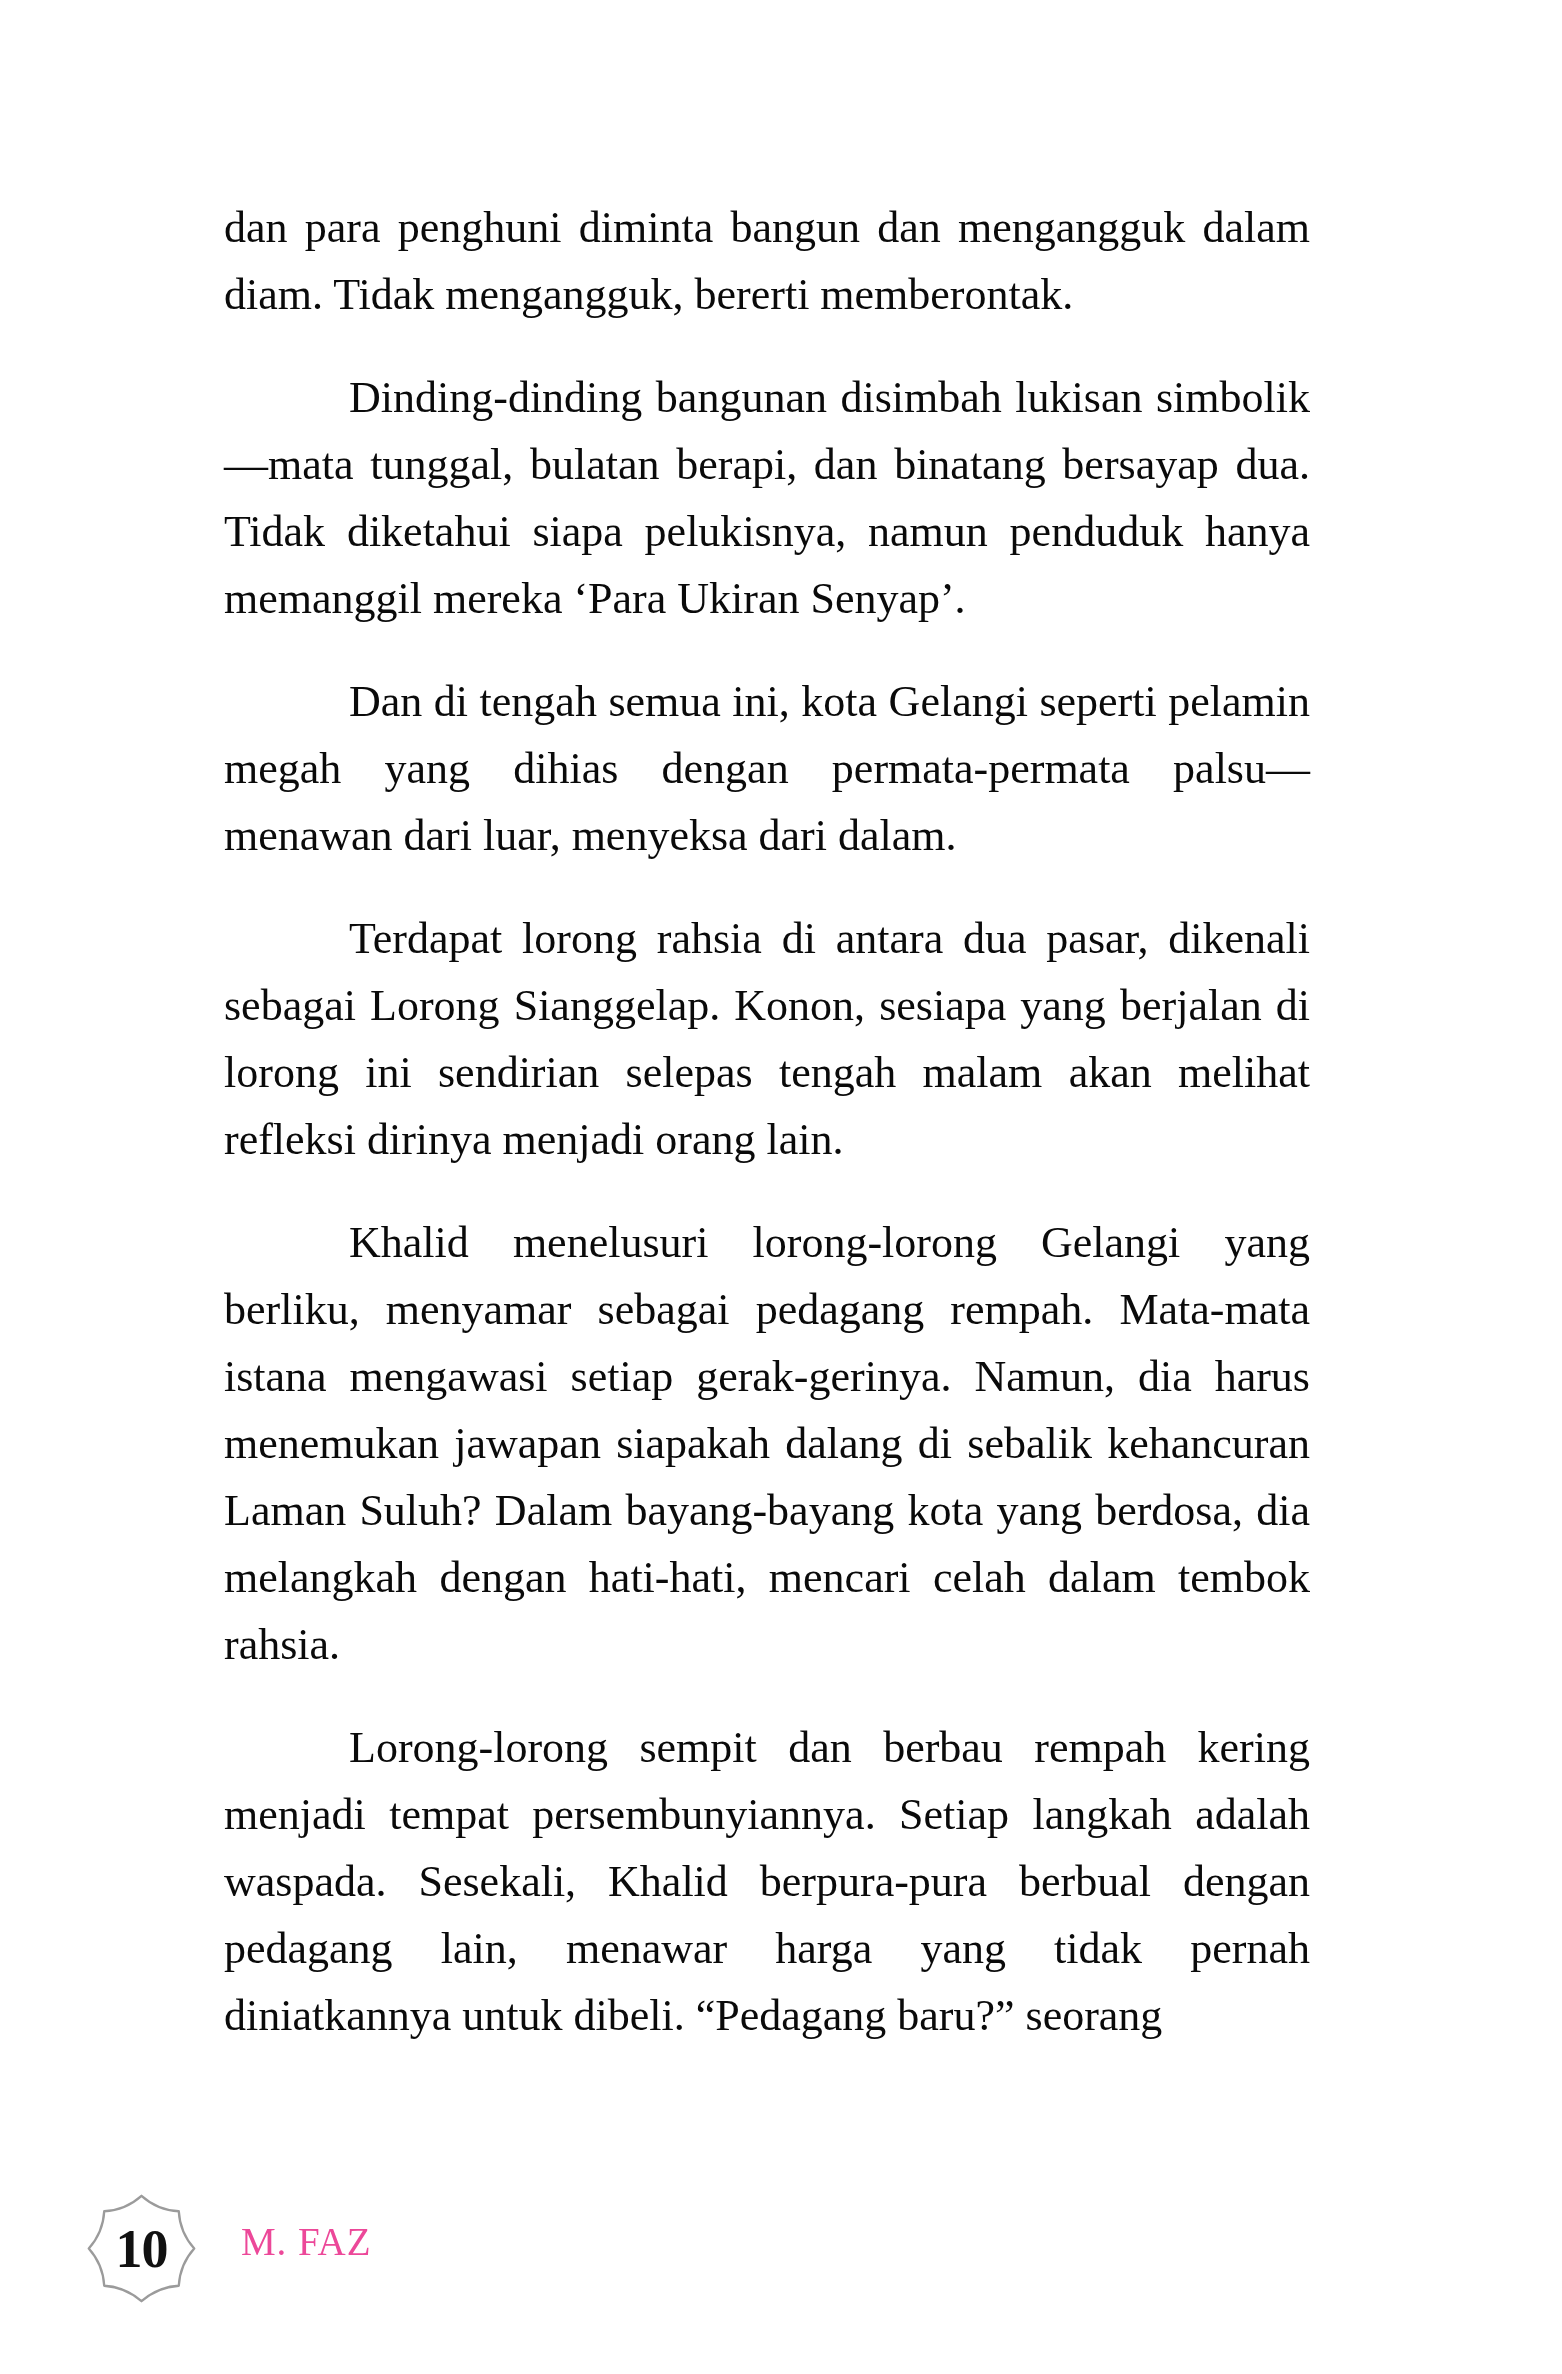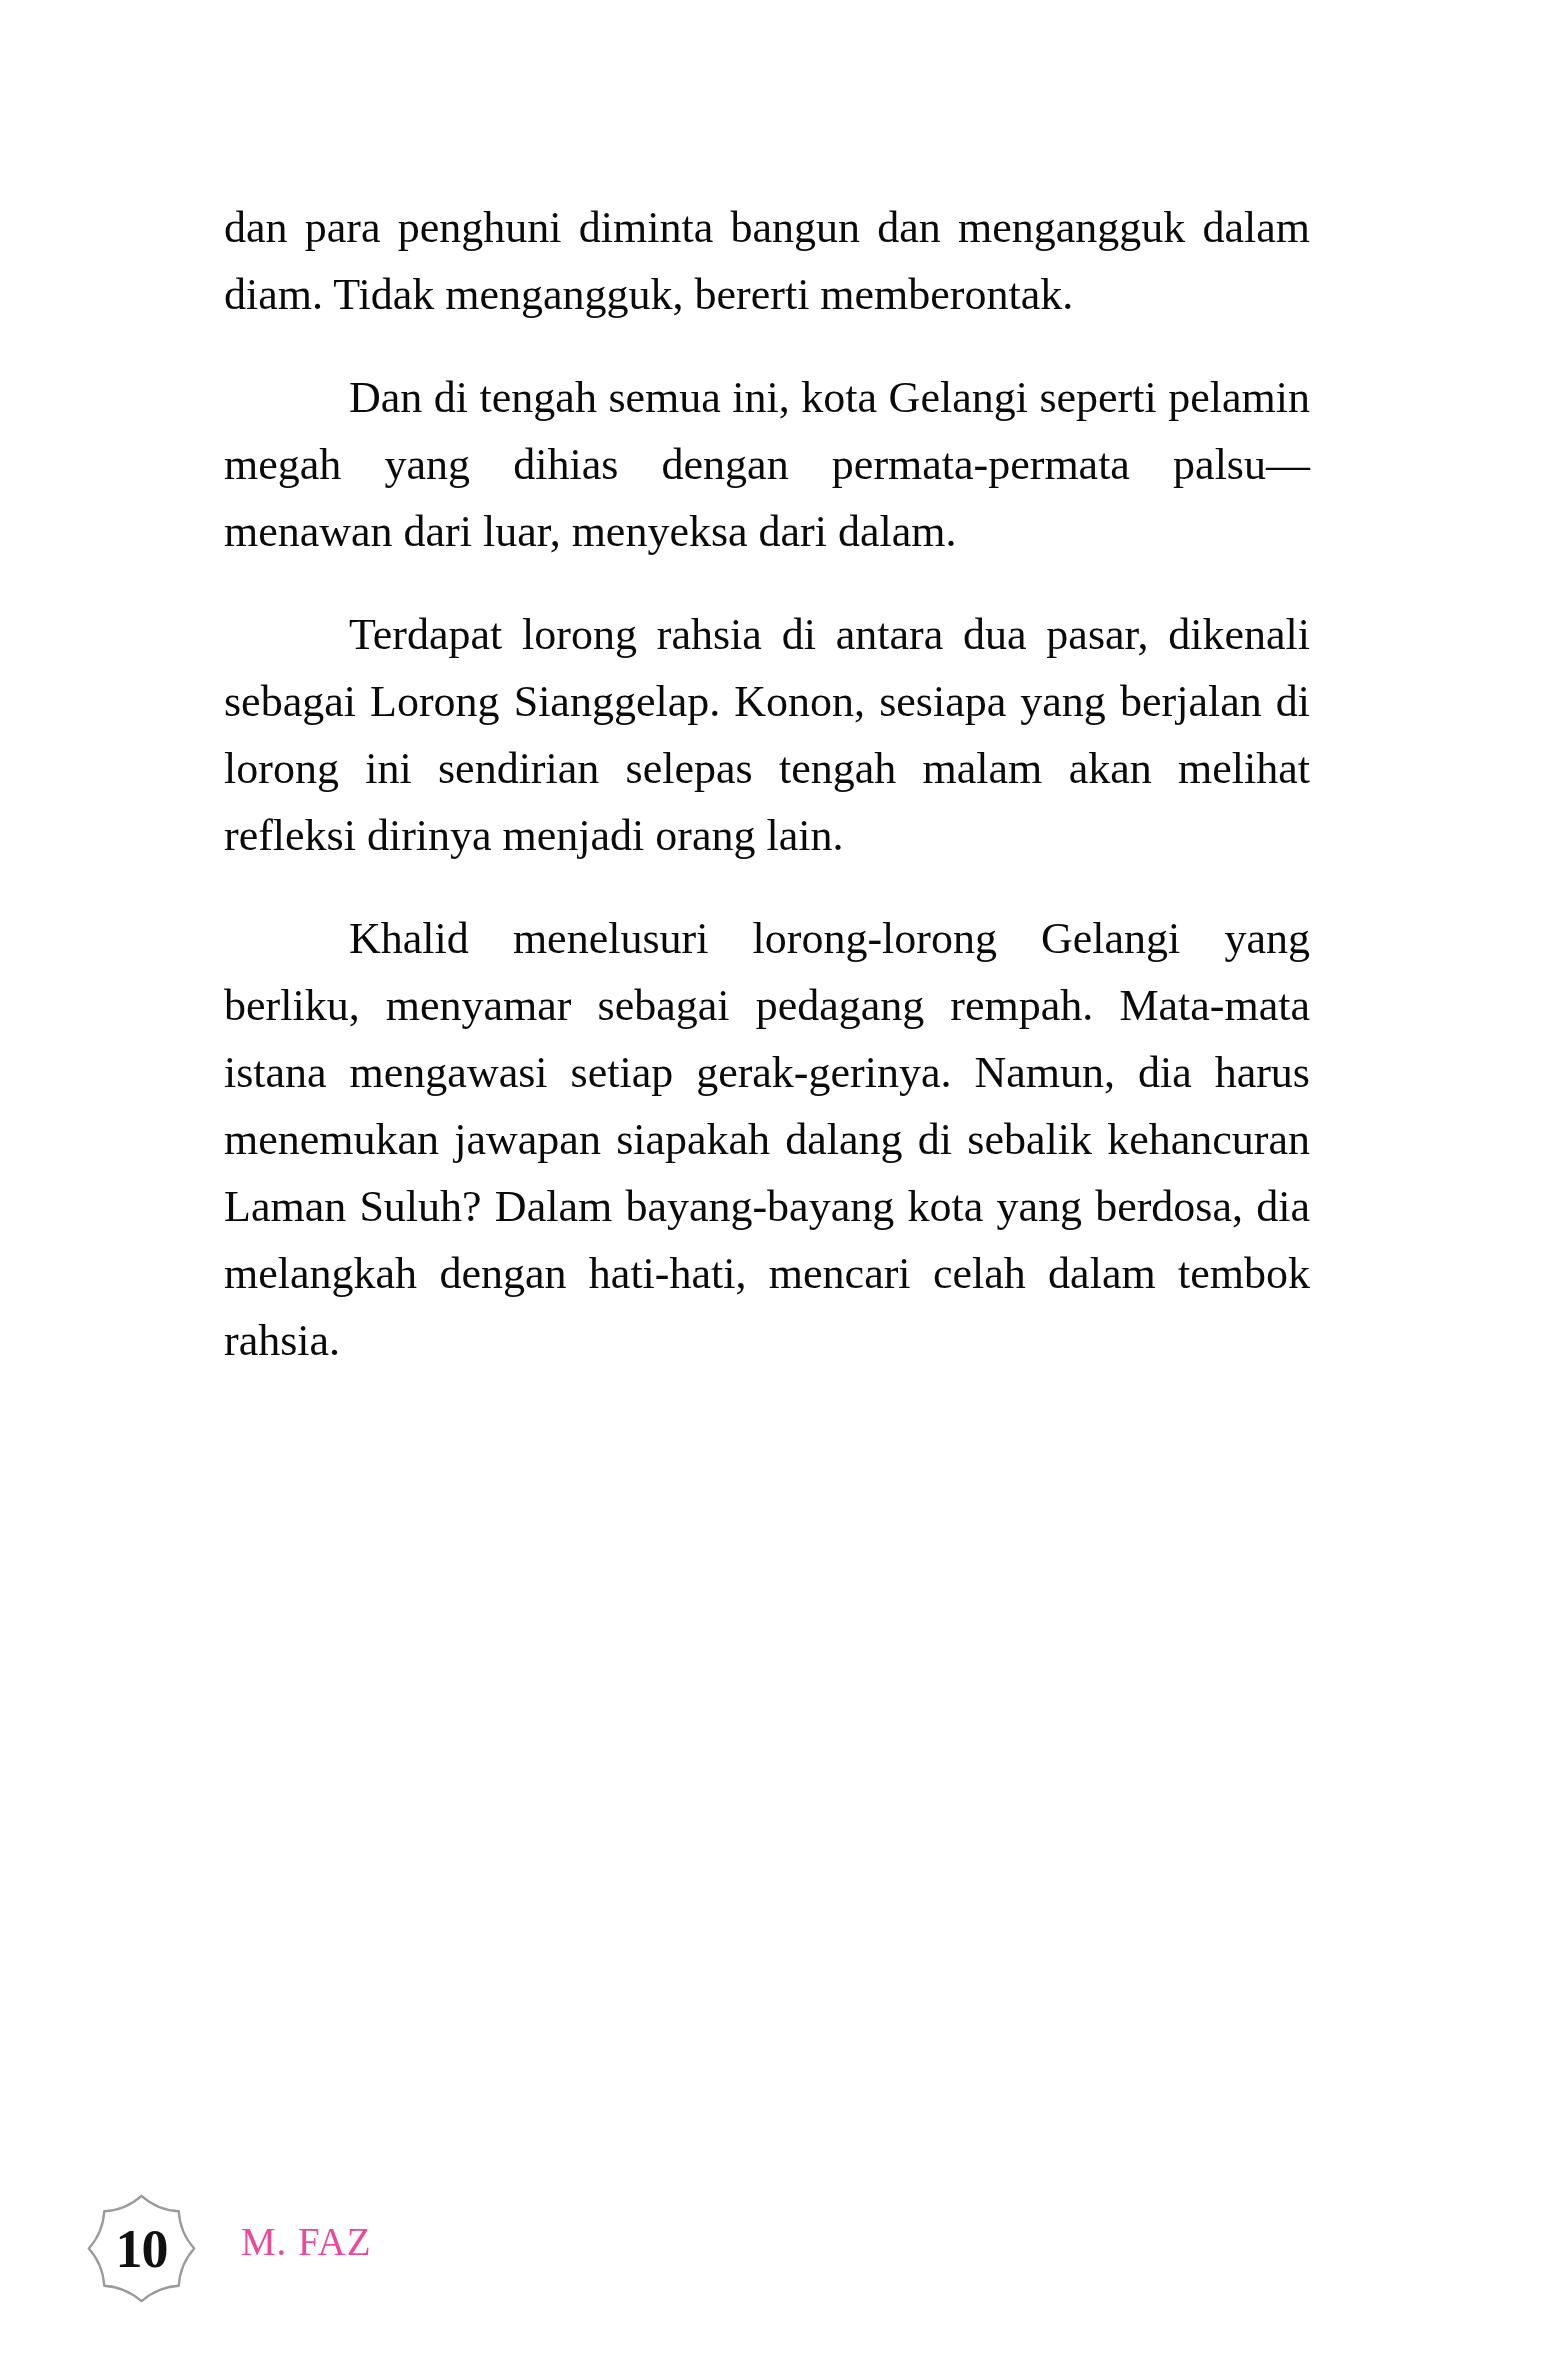--- a/index.html
+++ b/index.html
@@ -74,23 +74,25 @@
     white-space: nowrap;
   }
 </style>
 </head>
 <body>
 
 <div class="page">
 
   <main class="text-block">
     <p class="para no-indent">dan para penghuni diminta bangun dan mengangguk dalam diam. Tidak mengangguk, bererti memberontak.</p>
+    <p class="para">Dinding-dinding bangunan disimbah lukisan simbolik—mata tunggal, bulatan berapi, dan binatang bersayap dua. Tidak diketahui siapa pelukisnya, namun penduduk hanya memanggil mereka ‘Para Ukiran Senyap’.</p>
     <p class="para">Dan di tengah semua ini, kota Gelangi seperti pelamin megah yang dihias dengan permata-permata palsu—menawan dari luar, menyeksa dari dalam.</p>
     <p class="para">Terdapat lorong rahsia di antara dua pasar, dikenali sebagai Lorong Sianggelap. Konon, sesiapa yang berjalan di lorong ini sendirian selepas tengah malam akan melihat refleksi dirinya menjadi orang lain.</p>
     <p class="para">Khalid menelusuri lorong-lorong Gelangi yang berliku, menyamar sebagai pedagang rempah. Mata-mata istana mengawasi setiap gerak-gerinya. Namun, dia harus menemukan jawapan siapakah dalang di sebalik kehancuran Laman Suluh? Dalam bayang-bayang kota yang berdosa, dia melangkah dengan hati-hati, mencari celah dalam tembok rahsia.</p>
+    <p class="para">Lorong-lorong sempit dan berbau rempah kering menjadi tempat persembunyiannya. Setiap langkah adalah waspada. Sesekali, Khalid berpura-pura berbual dengan pedagang lain, menawar harga yang tidak pernah diniatkannya untuk dibeli. “Pedagang baru?” seorang</p>
   </main>
 
   <footer>
     <div class="footer-badge">
       <svg viewBox="0 0 120 120" aria-hidden="true">
         <path d="M 60 3
                  Q 77.2 18.4 100.3 19.7
                  Q 101.6 42.8 117 60
                  Q 101.6 77.2 100.3 100.3
                  Q 77.2 101.6 60 117

